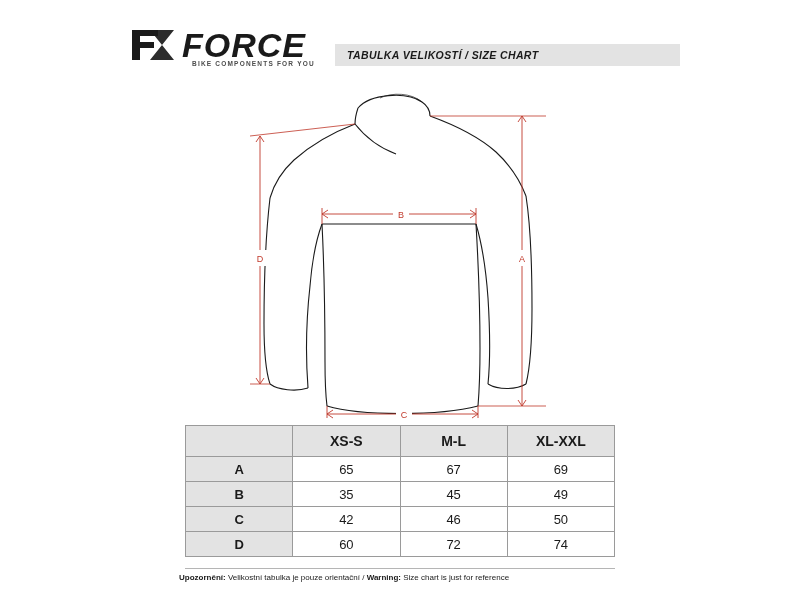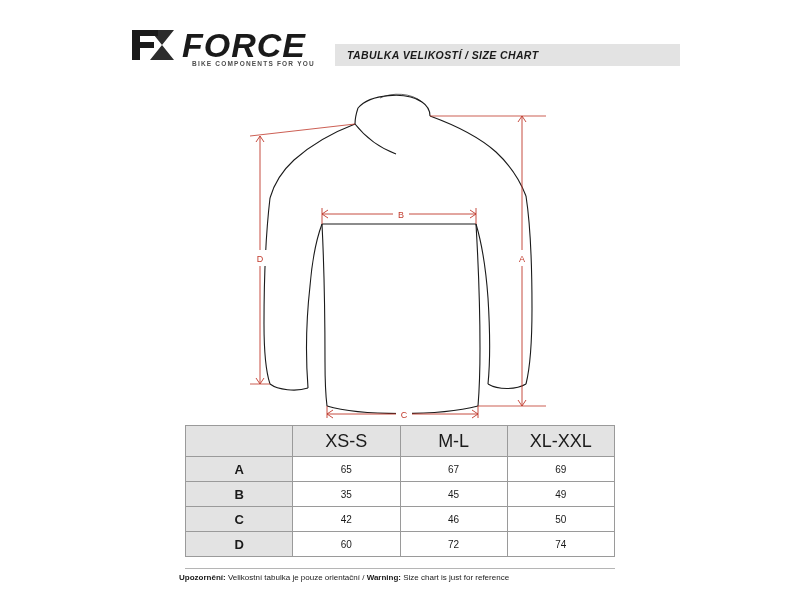--- a/index.html
+++ b/index.html
@@ -90,30 +90,30 @@
     width: 430px;
   }
   table.size-chart {
     border-collapse: collapse;
     width: 430px;
     table-layout: fixed;
   }
   table.size-chart td, table.size-chart th {
     border: 1px solid #9a9a9a;
     text-align: center;
-    font-size: 10px;
+    font-size: 13px;
     color: #1a1a1a;
     height: 24px;
     padding: 0;
     font-weight: normal;
   }
   table.size-chart thead th {
     background: #e3e3e3;
-    font-weight: normal;
-    font-size: 18px;
+    font-weight: bold;
+    font-size: 14px;
     height: 30px;
   }
   table.size-chart thead th.corner {
     background: #e3e3e3;
   }
   table.size-chart tbody td.rowhead {
     background: #e3e3e3;
     font-weight: bold;
     font-size: 13px;
     width: 70px;

